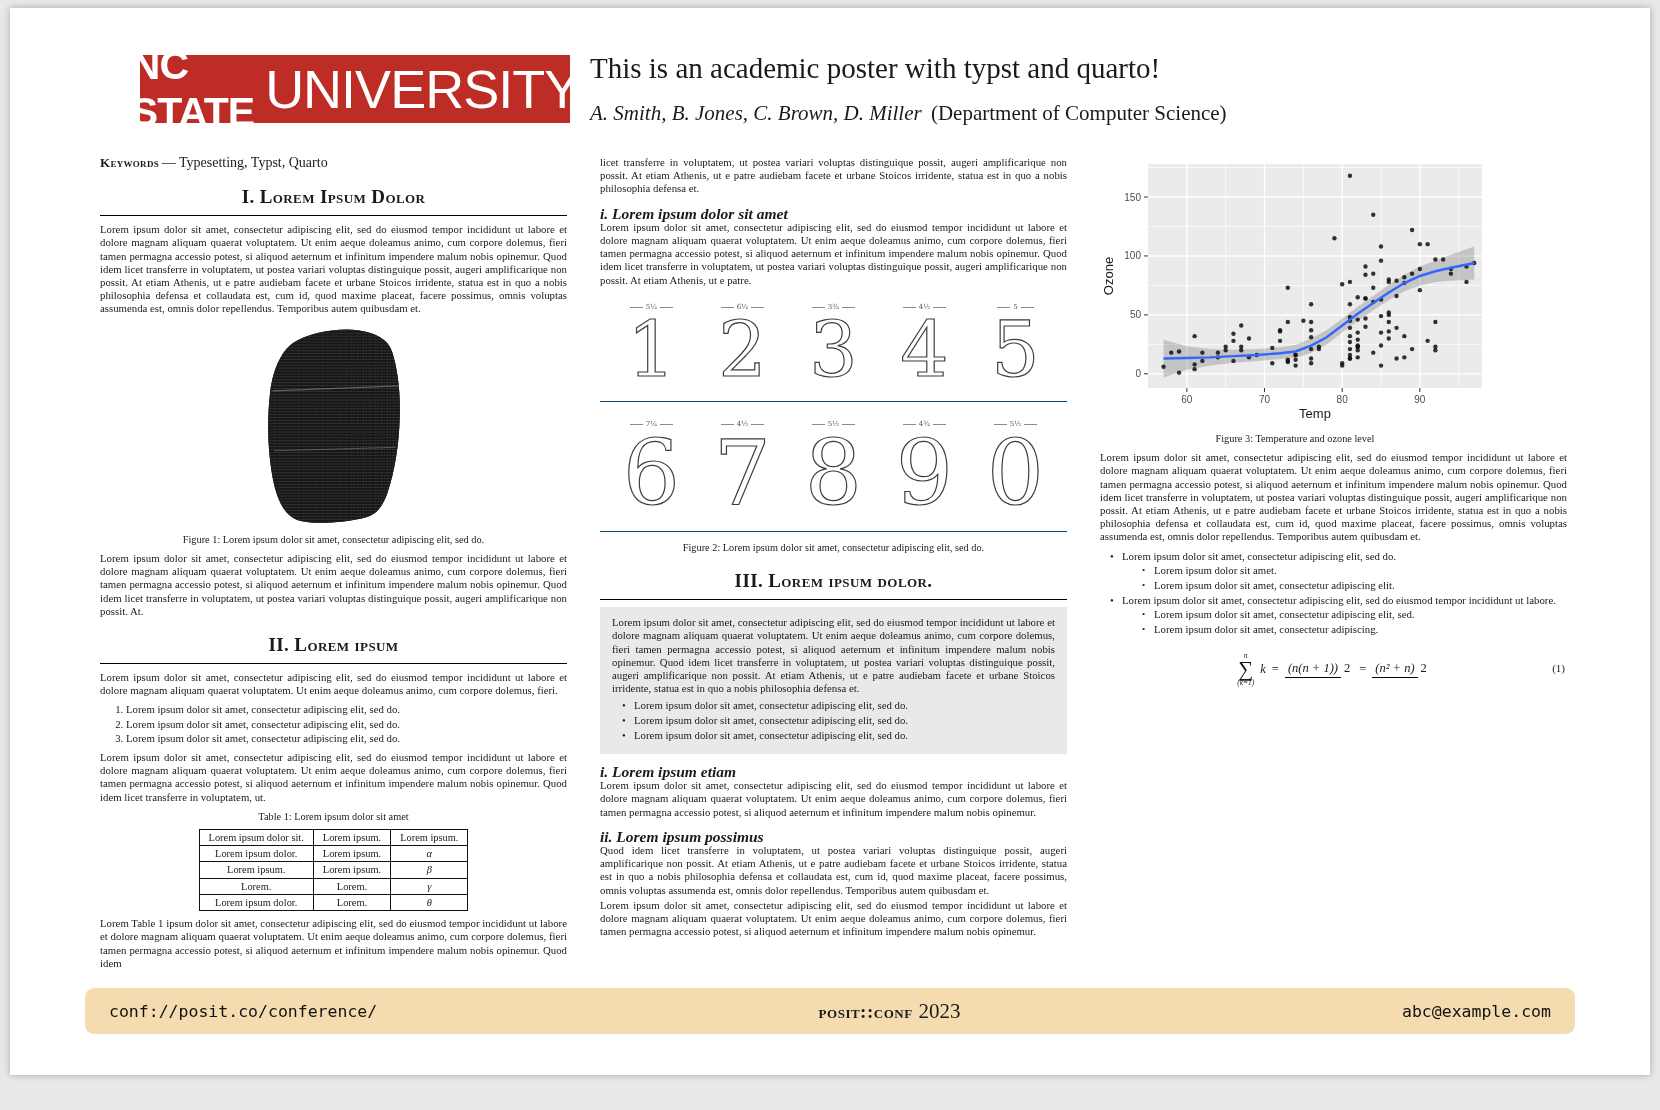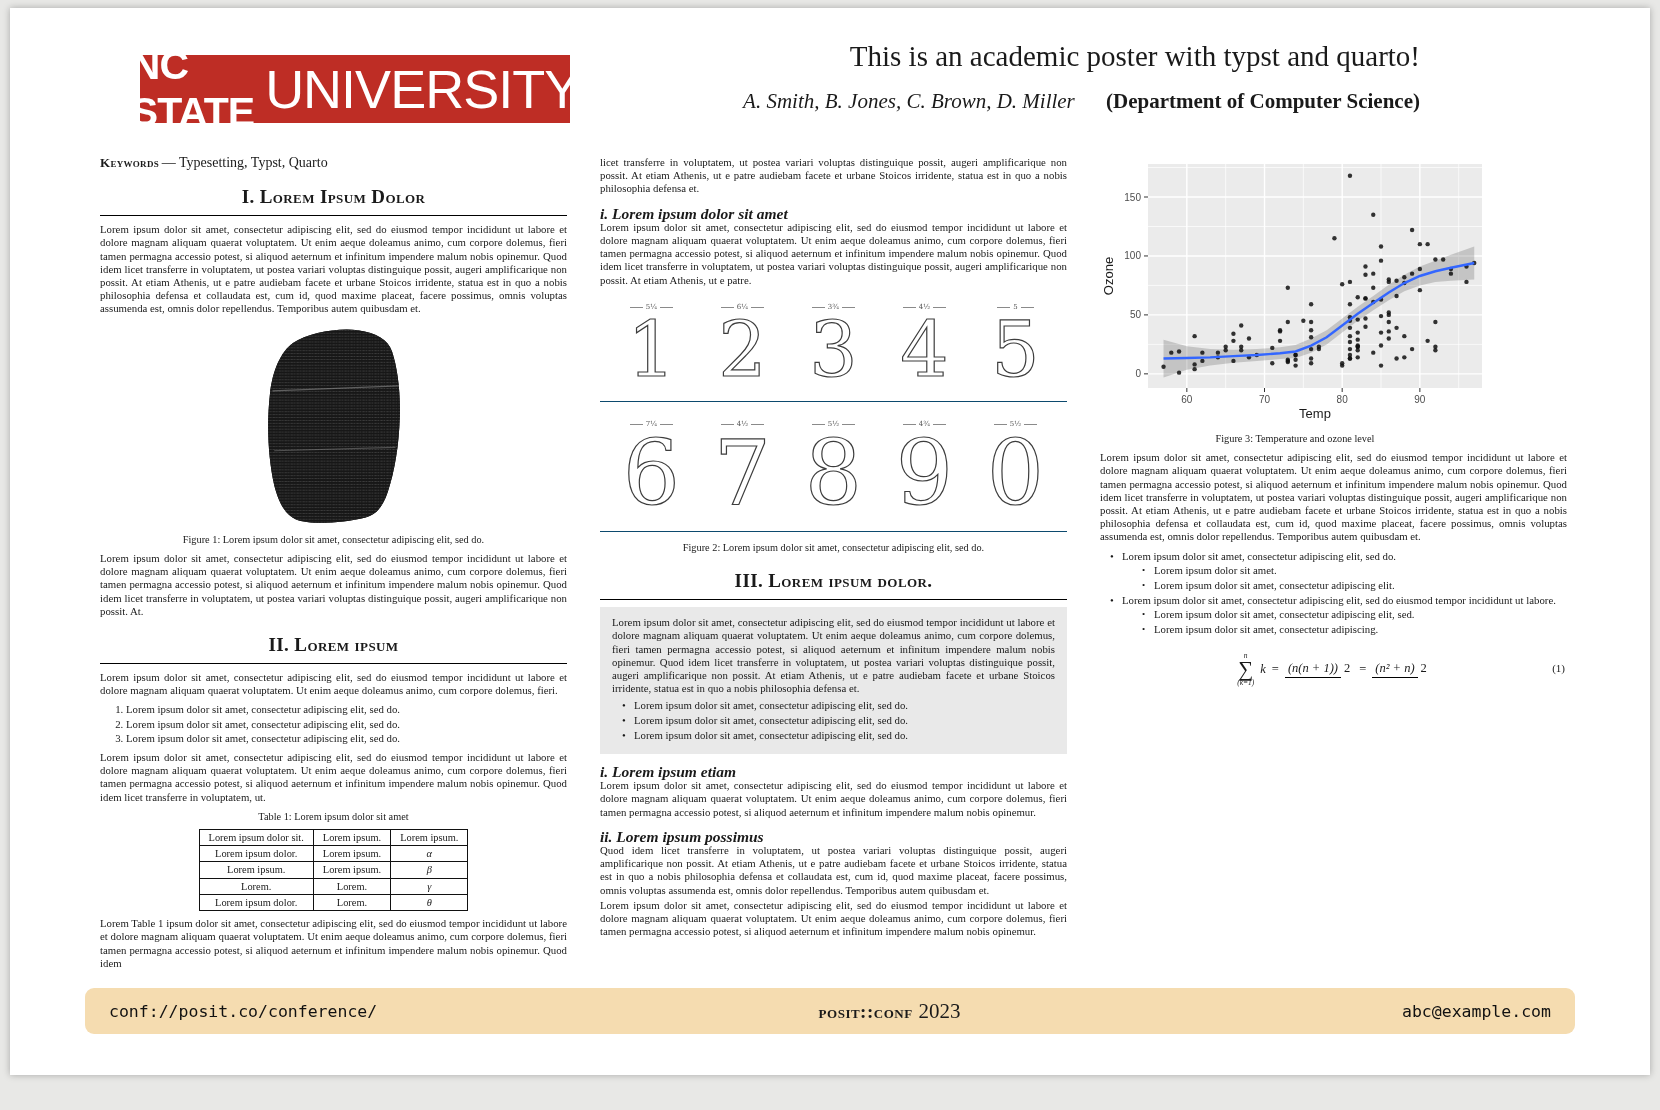--- a/index.html
+++ b/index.html
@@ -3,25 +3,25 @@
 <meta charset="utf-8">
 <style>
   html,body{margin:0;padding:0;}
   .canvas{position:relative;width:1660px;height:1110px;background:#e8e8e6;font-family:"Liberation Serif",serif;color:#1a1a1a;overflow:hidden;}
   .page{position:absolute;left:10px;top:8px;width:1640px;height:1067px;background:#ffffff;box-shadow:0 0 7px rgba(0,0,0,.28);border-radius:0;}
 
   
   .logo{position:absolute;left:130px;top:47px;width:430px;height:68px;background:var(--brand_red,#be2d25);display:flex;align-items:center;justify-content:center;gap:11px;font-family:"Liberation Sans",sans-serif;}
   .logo-bold{color:#fff;font-weight:bold;font-size:41px;letter-spacing:-1px;}
   .logo-light{color:#fff;font-weight:normal;font-size:54px;letter-spacing:-1px;}
-  .titleblock{position:absolute;left:580px;top:32px;width:830px;text-align:right;}
+  .titleblock{position:absolute;left:580px;top:44px;width:830px;text-align:left;}
   .title{font-size:29px;font-weight:500;}
   .authors{margin-top:16px;font-size:21px;}
   .authors .names{font-style:italic;}
-  .authors .affil{margin-left:26px;font-weight:bold;}
+  .authors .affil{margin-left:4px;}
 
   
   .col{position:absolute;width:467px;font-size:10.8px;line-height:13.2px;}
   .col1{left:90px;top:148px;}
   .col2{left:590px;top:148px;}
   .col3{left:1090px;top:148px;}
   p.just{text-align:justify;margin:6px 0;}
   .kw-label{font-variant:small-caps;font-weight:bold;font-size:13px;letter-spacing:.3px;}
   .kw-rest{font-size:14px;}
   h1.sec{font-variant:small-caps;font-weight:600;font-size:19px;text-align:center;margin:16px 0 0 0;letter-spacing:.4px;line-height:22px;}

